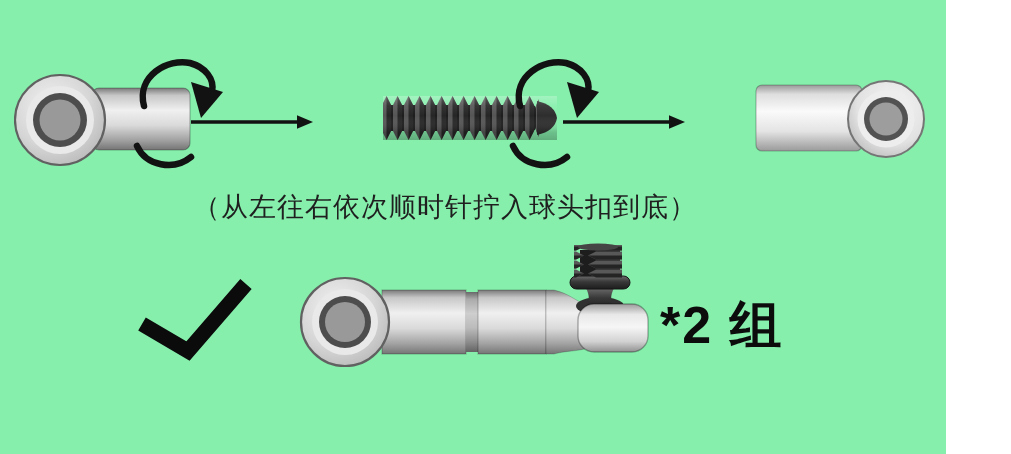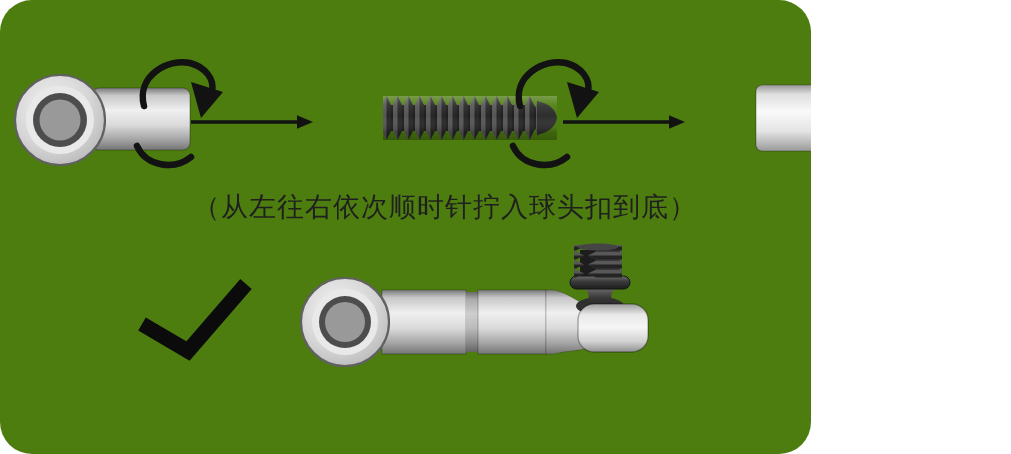--- a/index.html
+++ b/index.html
@@ -1,17 +1,17 @@
 <!DOCTYPE html>
 <html><head>
 <meta charset="utf-8">
 <style>
   html,body{margin:0;padding:0;background:#ffffff;}
-  .canvas{position:relative;width:811px;height:454px;background:#4d7c0f;overflow:hidden;
-          font-family:"Liberation Sans",sans-serif;border-radius:32px;}
+  .canvas{position:relative;width:946px;height:454px;background:#86efac;overflow:hidden;
+          font-family:"Liberation Sans",sans-serif;}
   .abs{position:absolute;}
   .caption{font-size:27px;color:#1f1f1f;text-align:center;letter-spacing:1px;
            font-family:"Liberation Sans",sans-serif;white-space:nowrap;}
   .qty{font-size:52px;font-weight:700;color:#0c0c0c;letter-spacing:2px;white-space:nowrap;}
   svg{display:block;}
 </style>
 </head>
 <body>
 
 <div class="canvas">
@@ -146,15 +146,16 @@
     <ellipse cx="302" cy="64" rx="24" ry="9" fill="#303030"></ellipse>
     <path d="M 288,46 C 292,54 292,60 286,68 L 318,68 C 312,60 312,54 316,46 Z" fill="url(#gDark)"></path>
     <rect x="272" y="34" width="60" height="13" rx="6.5" fill="url(#gDark)" stroke="#161616" stroke-width="1"></rect>
     <rect x="282" y="8" width="40" height="26" fill="#1d1d1d"></rect>
     <rect x="276" y="3" width="48" height="34" fill="url(#thrH)"></rect>
     <ellipse cx="300" cy="5" rx="20" ry="3.5" fill="#454545"></ellipse>
 
     <rect x="280" y="62" width="70" height="48" rx="16" fill="url(#gCup)" stroke="rgba(0,0,0,0.3)" stroke-width="1.4"></rect>
   </svg>
 
+  <div class="abs qty" style="left:660px;top:291px">*2 组</div>
 
 
 </div>
 
 </body></html>

